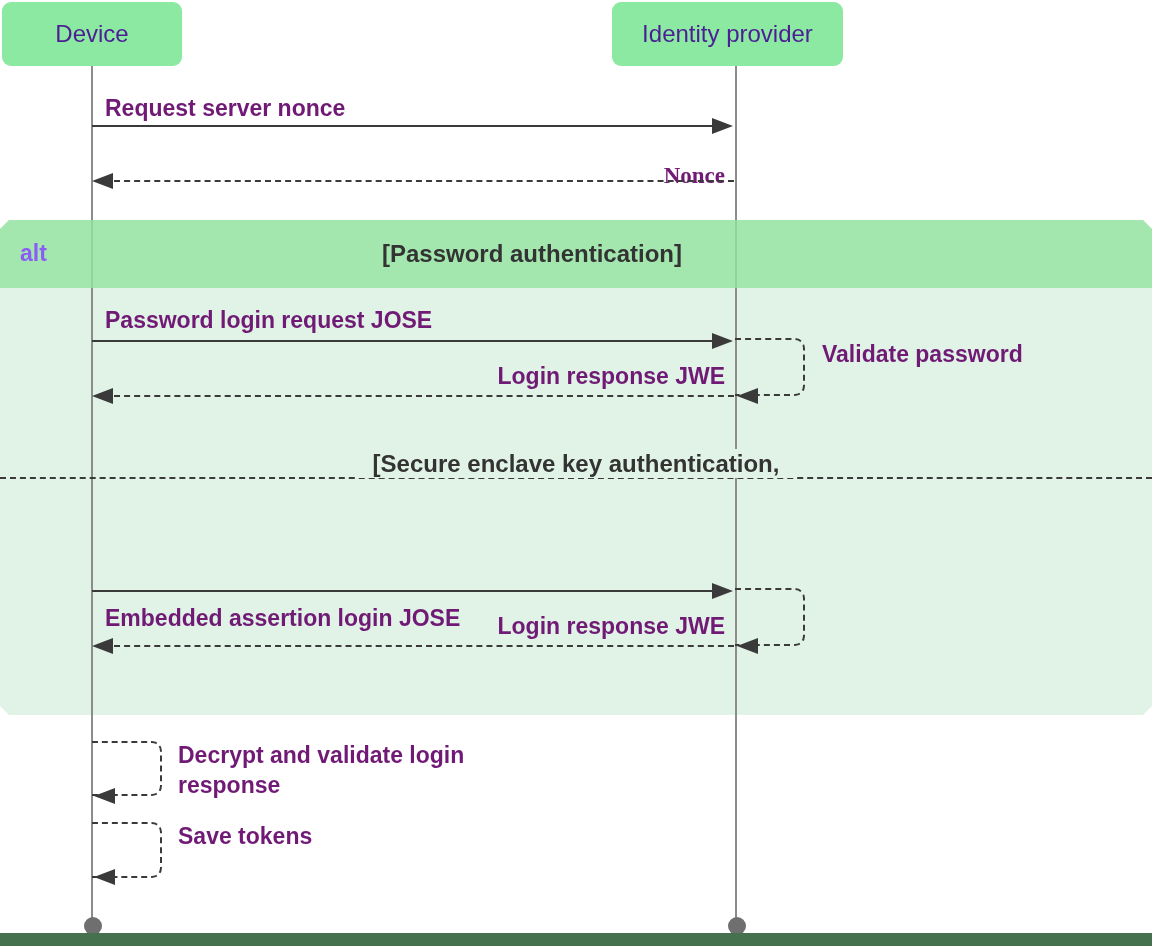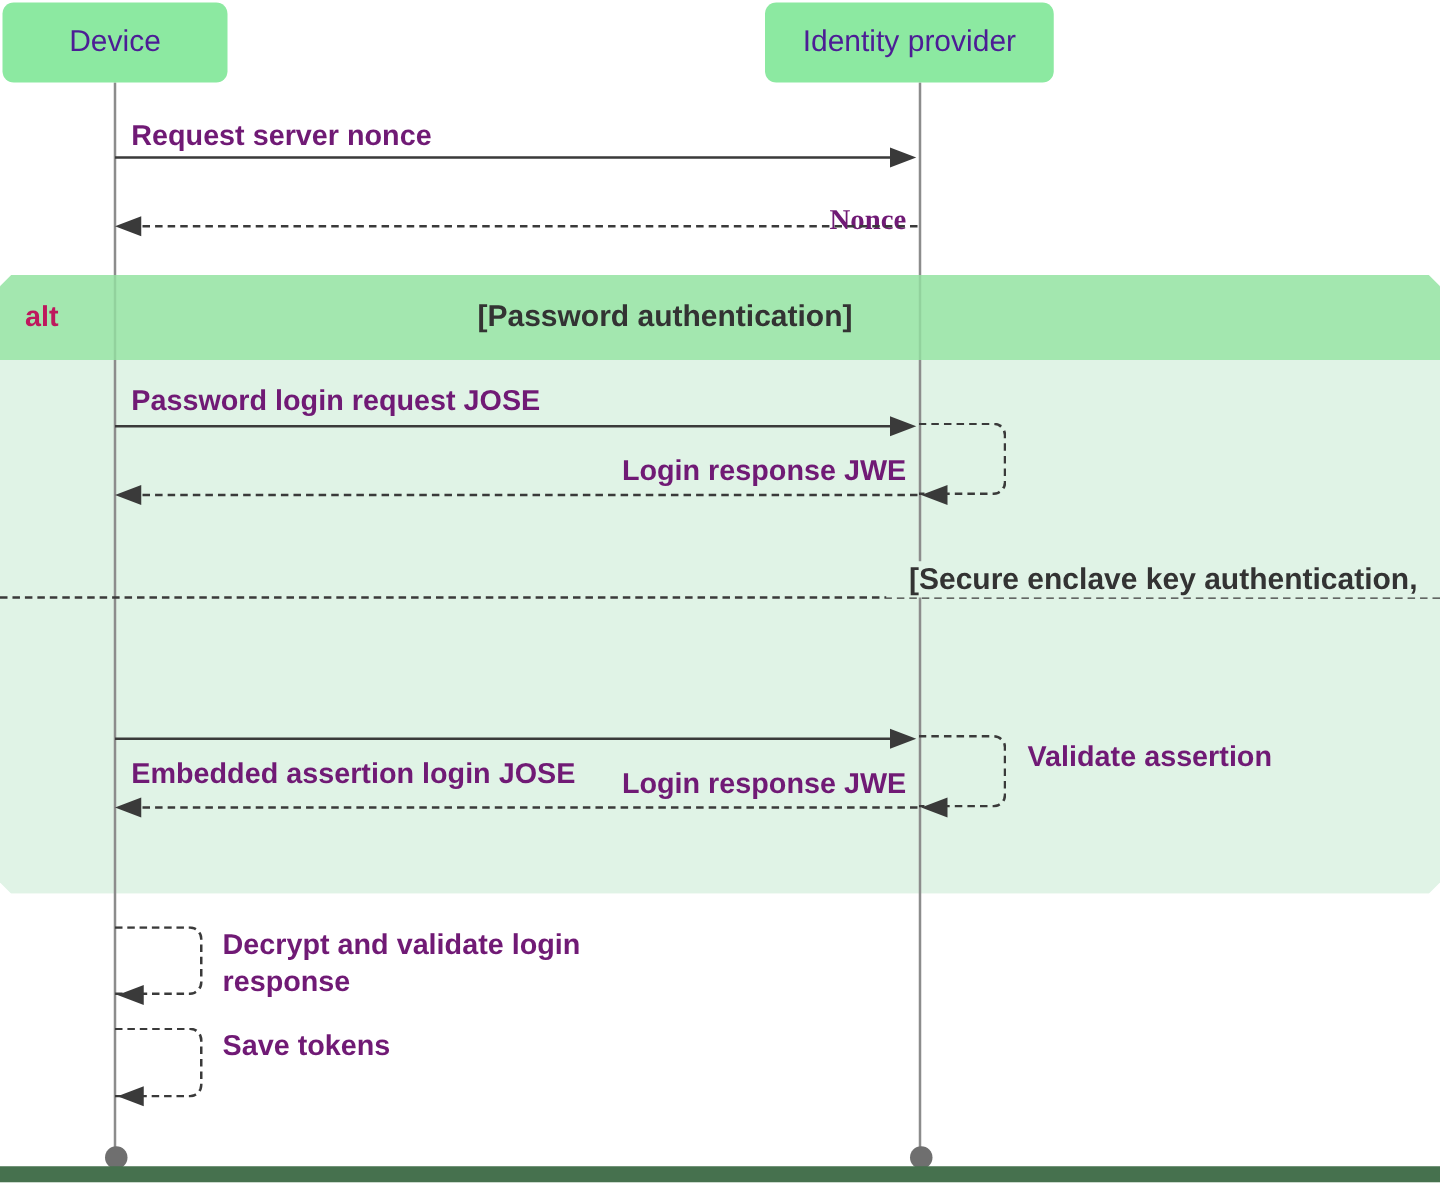--- a/index.html
+++ b/index.html
@@ -33,21 +33,21 @@
   .alt-body {
     position: absolute; left: 0; top: 220px; width: 1152px; height: 495px;
     background: #E0F3E6; z-index: 0;
     clip-path: polygon(9px 0, calc(100% - 9px) 0, 100% 9px, 100% calc(100% - 9px), calc(100% - 9px) 100%, 9px 100%, 0 calc(100% - 9px), 0 9px);
   }
   .alt-header {
     position: absolute; left: 0; top: 220px; width: 1152px; height: 68px;
     background: rgba(147,227,161,0.8); z-index: 2;
     clip-path: polygon(9px 0, calc(100% - 9px) 0, 100% 9px, 100% 100%, 0 100%, 0 9px);
   }
-  .alt-keyword { position: absolute; left: 20px; top: 240px; font-size: 23px; font-weight: 700; color: #be185d; z-index: 3; }
+  .alt-keyword { position: absolute; left: 20px; top: 240px; font-size: 23px; font-weight: 700; color: #8b5cf6; z-index: 3; }
   .alt-title { position: absolute; left: 0; top: 240px; width: 1064px; text-align: center; font-size: 24px; font-weight: 700; color: #333333; z-index: 3; }
 
   
   .msg-label { position: absolute; font-size: 23px; color: #701a75; z-index: 3; white-space: nowrap; }
   .w4 { font-weight: 700; }
   .w6 { font-weight: 600; }
   .ra { text-align: right; }
 
   
   .line { position: absolute; height: 0; z-index: 3; }
@@ -57,21 +57,21 @@
   .arr-r { position: absolute; width: 0; height: 0; z-index: 3;
     border-top: 8px solid transparent; border-bottom: 8px solid transparent; border-left: 21px solid #3A3A3A; }
   .arr-l { position: absolute; width: 0; height: 0; z-index: 3;
     border-top: 8px solid transparent; border-bottom: 8px solid transparent; border-right: 21px solid #3A3A3A; }
 
   
   .self-loop { position: absolute; width: 70px; z-index: 3;
     border: 2.5px dashed #3A3A3A; border-left: none; border-radius: 0 10px 10px 0; }
 
   .divider-line { position: absolute; left: 0; top: 477px; width: 1152px; border-top: 2.5px dashed #3A3A3A; z-index: 3; }
-  .divider-wrap { position: absolute; left: 0; top: 449px; width: 1152px; display: flex; justify-content: flex-end; z-index: 4; }
+  .divider-wrap { position: absolute; left: 0; top: 449px; width: 1152px; display: flex; justify-content: center; z-index: 4; }
   .divider-text { background: #E0F3E6; padding: 0 18px; text-align: center;
     font-size: 24px; font-weight: 700; line-height: 29px; color: #333333; }
 
   .two-line { line-height: 30px; }
 </style>
 </head>
 <body>
 
 <div class="stage">
 
@@ -98,39 +98,39 @@
   <div class="msg-label w6 ra" style="right:427px; top:163px;font-family:Liberation Serif, serif;">Nonce</div>
   <div class="line dashed" style="left:114px; top:180px; width:620px;"></div>
   <div class="arr-l" style="left:92px; top:173px;"></div>
 
   <div class="msg-label w4" style="left:105px; top:307px;">Password login request JOSE</div>
   <div class="line solid" style="left:92px; top:340px; width:622px;"></div>
   <div class="arr-r" style="left:712px; top:333px;"></div>
 
   <div class="self-loop" style="left:735px; top:338px; height:58px;"></div>
   <div class="arr-l" style="left:737px; top:388px;"></div>
+  <div class="msg-label w6" style="left:822px; top:341px;">Validate password</div>
 
   <div class="msg-label w4 ra" style="right:427px; top:363px;">Login response JWE</div>
   <div class="line dashed" style="left:114px; top:395px; width:620px;"></div>
   <div class="arr-l" style="left:92px; top:388px;"></div>
 
   <div class="divider-line"></div>
   <div class="divider-wrap">
     <div class="divider-text">
       <div>[Secure enclave key authentication,</div>
     </div>
   </div>
 
   <div class="msg-label w4" style="left:105px; top:557px;margin-top:48px;">Embedded assertion login JOSE</div>
   <div class="line solid" style="left:92px; top:590px; width:622px;"></div>
   <div class="arr-r" style="left:712px; top:583px;"></div>
 
   <div class="self-loop" style="left:735px; top:588px; height:58px;"></div>
   <div class="arr-l" style="left:737px; top:638px;"></div>
-  <div class="msg-label w6" style="left:822px; top:592px;">Validate assertion</div>
 
   <div class="msg-label w4 ra" style="right:427px; top:613px;">Login response JWE</div>
   <div class="line dashed" style="left:114px; top:645px; width:620px;"></div>
   <div class="arr-l" style="left:92px; top:638px;"></div>
 
   <div class="self-loop" style="left:92px; top:741px; height:55px;"></div>
   <div class="arr-l" style="left:94px; top:788px;"></div>
   <div class="msg-label w6 two-line" style="left:178px; top:740px;">
     <div>Decrypt and validate login</div>
     <div>response</div>

